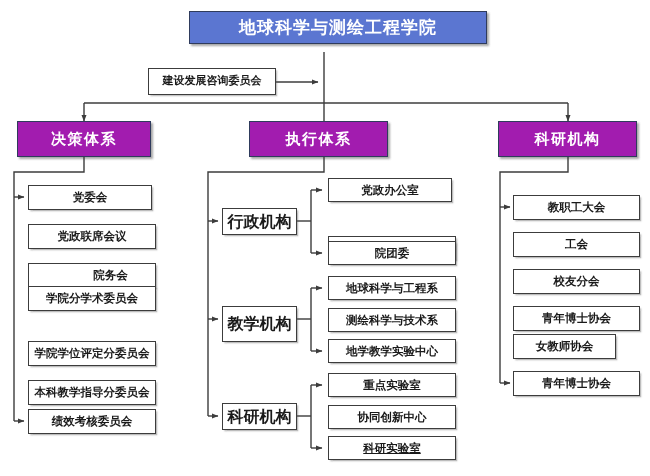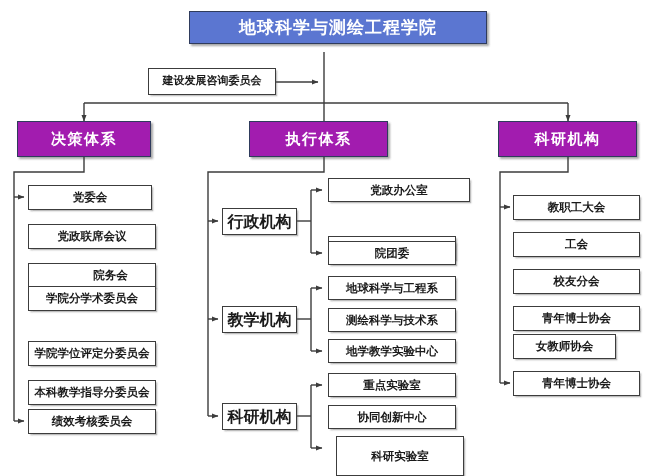--- a/index.html
+++ b/index.html
@@ -172,28 +172,28 @@
   <div class="node-box node-plain" style="left:28px; top:380px; width:128px; height:25px;">
     <span>本科教学指导分委员会</span>
   </div>
   <div class="node-box node-plain" style="left:28px; top:409px; width:128px; height:25px;">
     <span>绩效考核委员会</span>
   </div>
 
   <div class="node-box node-group" style="left:222px; top:208px; width:75px; height:27px;">
     <span>行政机构</span>
   </div>
-  <div class="node-box node-group" style="left:222px; top:306px; width:75px; height:27px;">
+  <div class="node-box node-group" style="left:222px; top:306px; width:75px; height:36px;">
     <span>教学机构</span>
   </div>
   <div class="node-box node-group" style="left:222px; top:403px; width:75px; height:27px;">
     <span>科研机构</span>
   </div>
 
-  <div class="node-box node-plain" style="left:328px; top:178px; width:142px; height:24px;">
+  <div class="node-box node-plain" style="left:328px; top:178px; width:124px; height:24px;">
     <span>党政办公室</span>
   </div>
   <div class="node-box node-plain" style="left:328px; top:210px; width:128px; height:24px;margin-top:26px;">
     <span>教科办公室</span>
   </div>
   <div class="node-box node-plain" style="left:328px; top:241px; width:128px; height:24px;">
     <span>院团委</span>
   </div>
 
   <div class="node-box node-plain" style="left:328px; top:276px; width:128px; height:24px;">
@@ -205,21 +205,21 @@
   <div class="node-box node-plain" style="left:328px; top:339px; width:128px; height:24px;">
     <span>地学教学实验中心</span>
   </div>
 
   <div class="node-box node-plain" style="left:328px; top:373px; width:128px; height:24px;">
     <span>重点实验室</span>
   </div>
   <div class="node-box node-plain" style="left:328px; top:405px; width:128px; height:24px;">
     <span>协同创新中心</span>
   </div>
-  <div class="node-box node-plain" style="left:336px; top:436px; width:128px; height:40px;">
+  <div class="node-box node-plain" style="left:328px; top:436px; width:128px; height:24px;text-decoration:underline;">
     <span>科研实验室</span>
   </div>
 
   <div class="node-box node-plain" style="left:513px; top:195px; width:127px; height:25px;">
     <span>教职工大会</span>
   </div>
   <div class="node-box node-plain" style="left:513px; top:232px; width:127px; height:25px;">
     <span>工会</span>
   </div>
   <div class="node-box node-plain" style="left:513px; top:269px; width:127px; height:25px;">

